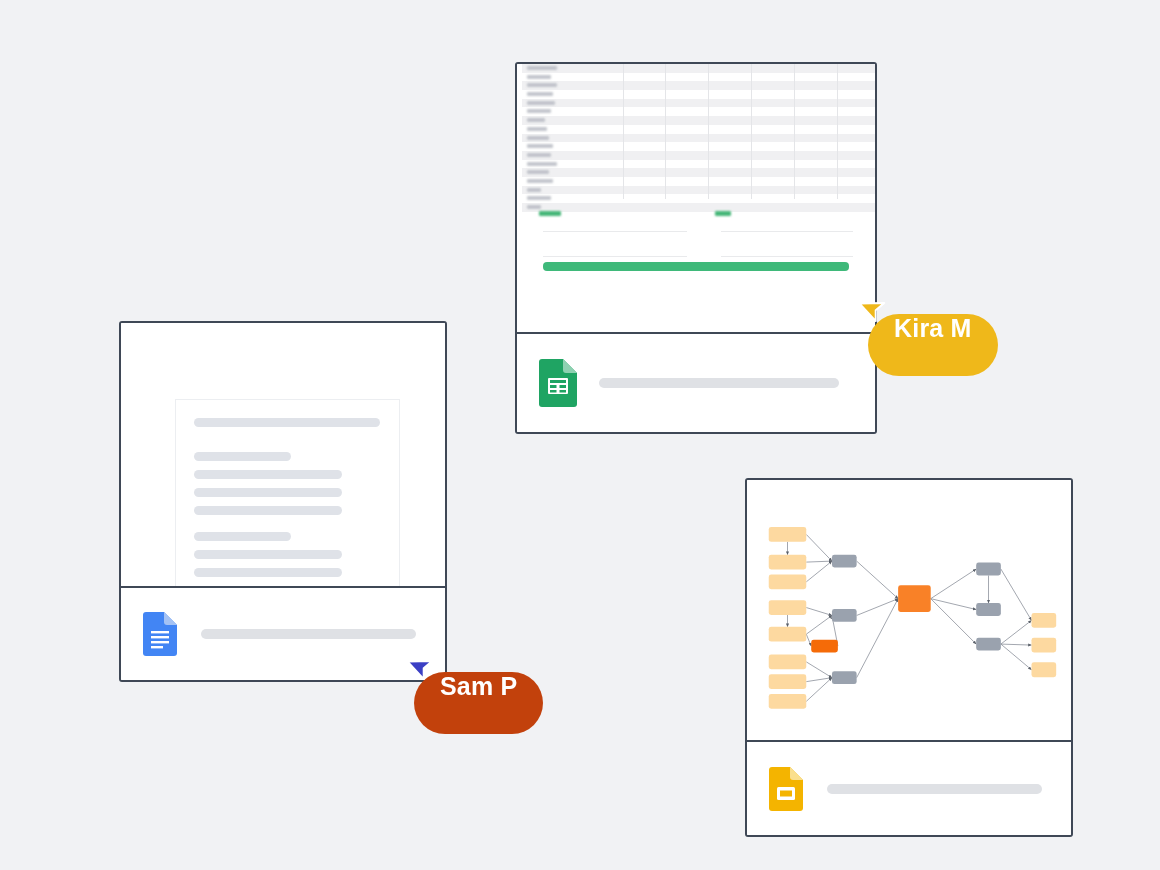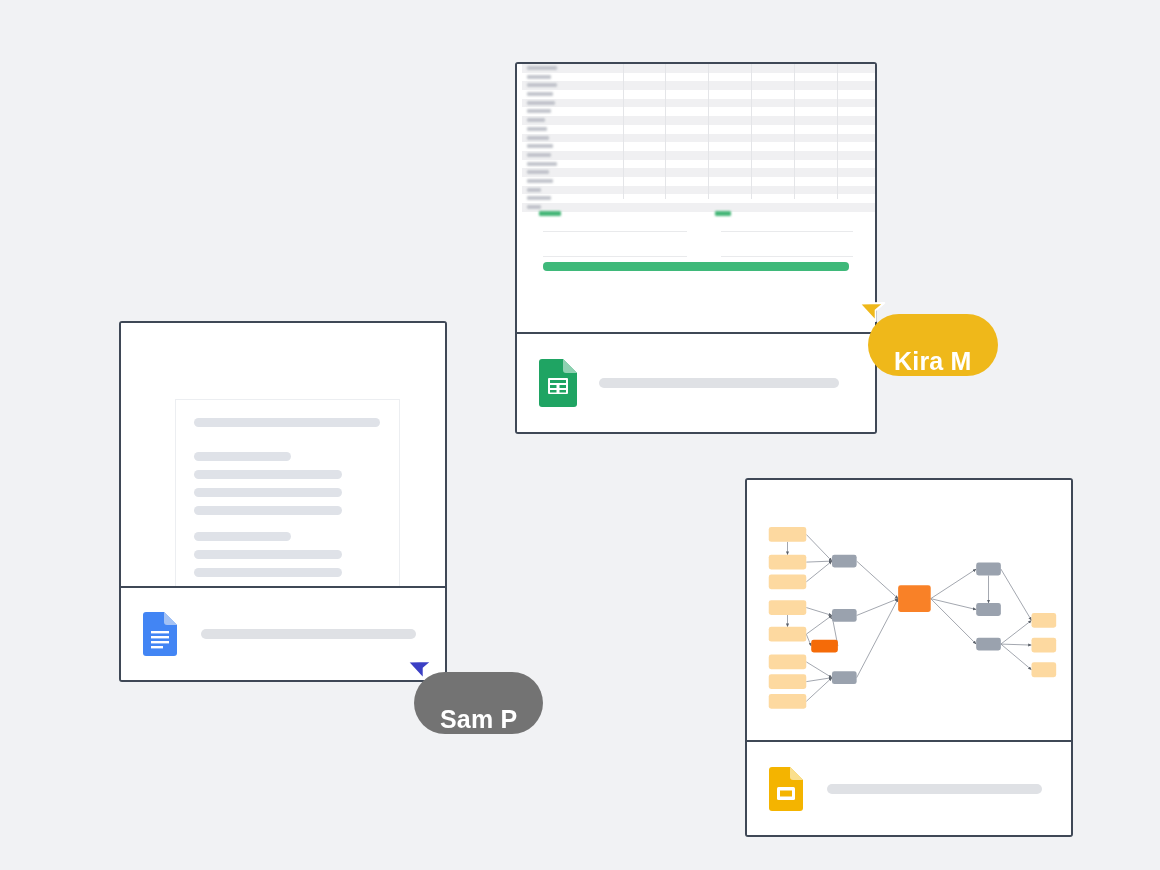--- a/index.html
+++ b/index.html
@@ -169,21 +169,21 @@
   }
 
   
   .presence {
     position: absolute;
   }
   .presence-pill {
     position: absolute;
     border-radius: 999px;
     display: flex;
-    align-items: flex-end;
+    align-items: flex-start;
     justify-content: center;
     color: #ffffff;
     font-size: 25px;
     font-weight: bold;
     letter-spacing: .2px;
     white-space: nowrap;
     box-sizing: border-box;
     padding: 0 26px;
   }
   .presence-cursor {
@@ -406,21 +406,21 @@
   <div class="presence" id="presence-kira">
     <div class="presence-pill" style="background: rgb(239, 184, 26);">
       <span>Kira M</span>
     </div>
     <svg class="presence-cursor" viewBox="0 0 30 30">
       <path d="M4,3 L26,14 L15,16.5 L10,26 Z" fill="#efb81a" stroke="#ffffff" stroke-width="2" stroke-linejoin="round" transform="rotate(-28 15 15)"></path>
     </svg>
   </div>
 
   <div class="presence" id="presence-sam">
-    <div class="presence-pill" style="background: #737373;">
+    <div class="presence-pill" style="background: #c2410c;">
       <span>Sam P</span>
     </div>
     <svg class="presence-cursor" viewBox="0 0 30 30">
       <path d="M4,3 L26,14 L15,16.5 L10,26 Z" fill="#3b3fc4" stroke="#ffffff" stroke-width="2" stroke-linejoin="round" transform="rotate(-28 15 15)"></path>
     </svg>
   </div>
 
 </div>
 
 </body></html>

